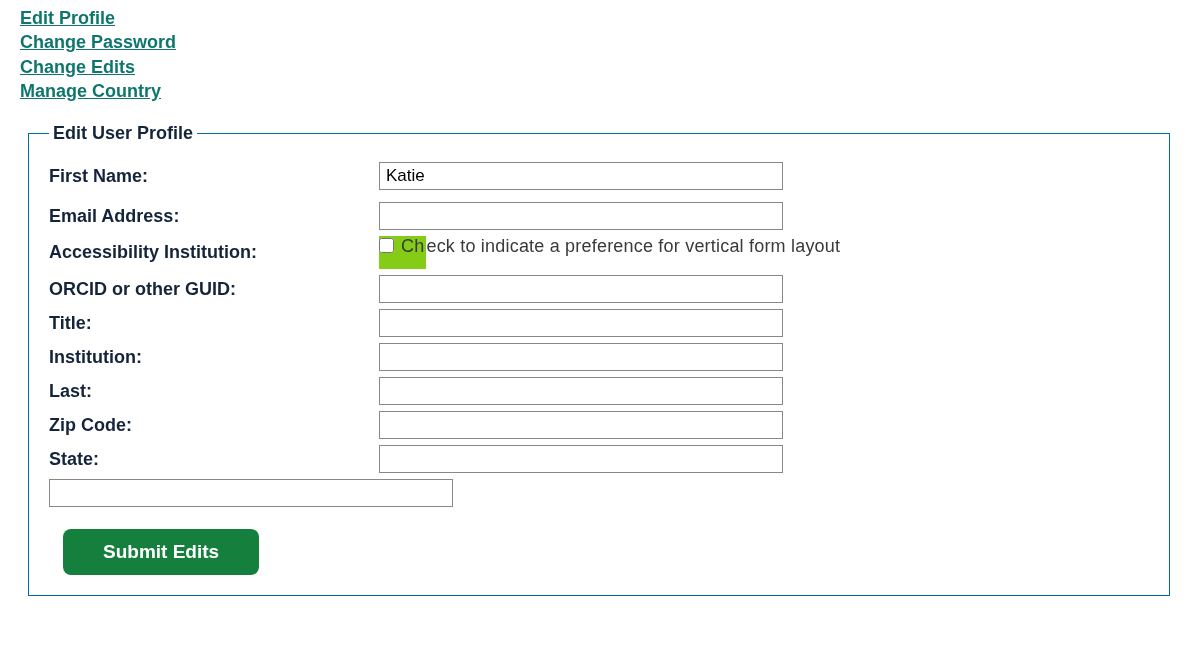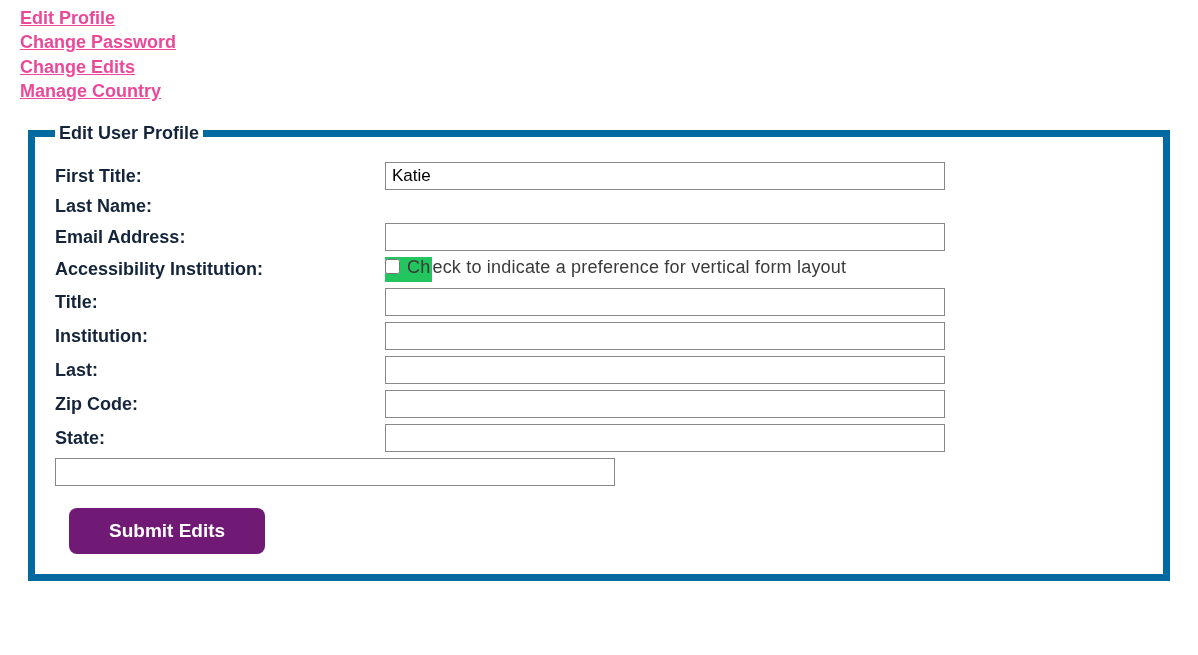--- a/index.html
+++ b/index.html
@@ -7,77 +7,77 @@
     margin: 0;
     padding: 6px 20px;
     font-family: Arial, Helvetica, sans-serif;
     font-size: 18px;
     color: #14243a;
     background: #fff;
     width: 1198px;
   }
   .nav-links a {
     display: block;
-    color: #ec4899;
+    color: #0f766e;
     font-weight: 700;
     text-decoration: underline;
     line-height: 1.35;
     width: fit-content;
   }
   fieldset {
     margin: 20px 8px 0 8px;
-    border: 7px solid #0369a1;
+    border: 1px solid #0369a1;
     padding: 18px 20px 20px 20px;
   }
   legend {
     padding: 0 4px;
     color: #14243a;
     font-weight: 700;
     font-size: 18px;
   }
   .form-row {
     display: flex;
     align-items: center;
     margin-bottom: 6px;
   }
   .form-label {
     width: 330px;
     font-weight: 700;
     color: #14243a;
     font-size: 18px;
   }
   .form-input {
-    width: 560px;
+    width: 404px;
     height: 28px;
     border: 1px solid #888;
     padding: 2px 6px;
     font-size: 17px;
     font-family: inherit;
   }
   .chk-wrap {
     display: inline-block;
-    background: #22c55e;
-    padding: 0 2px 4px 0;
+    background: #84cc16;
+    padding: 0 2px 12px 0;
   }
   .chk {
     width: 15px;
     height: 15px;
     margin: 0 2px 0 0;
     vertical-align: -1px;
   }
   .chk-text {
     color: #3a3a3a;
     font-weight: 400;
     font-size: 18px;
     letter-spacing: 0.2px;
   }
   .submit-btn {
     display: inline-block;
     margin: 16px 0 0 14px;
-    background: #701a75;
+    background: #15803d;
     color: #fff;
     border: none;
     border-radius: 8px;
     font-weight: 700;
     font-size: 19px;
     padding: 12px 40px;
     cursor: pointer;
   }
 </style>
 </head>
@@ -87,40 +87,43 @@
   <a href="#">Edit Profile</a>
   <a href="#">Change Password</a>
   <a href="#">Change Edits</a>
   <a href="#">Manage Country</a>
 </div>
 
 <fieldset>
   <legend>Edit User Profile</legend>
 
   <div class="form-row">
-    <div class="form-label">First Title:</div>
+    <div class="form-label">First Name:</div>
     <input type="text" class="form-input" value="Katie" style="">
   </div>
 
   <div class="form-row">
-    <div class="form-label">Last Name:</div>
   </div>
 
   <div class="form-row">
     <div class="form-label">Email Address:</div>
     <input type="text" class="form-input" value="" style="">
   </div>
 
   <div class="form-row">
     <div class="form-label">Accessibility Institution:</div>
     <div>
       <span class="chk-wrap"><input type="checkbox" class="chk" style=""> <span class="chk-text">Ch</span></span><span class="chk-text">eck to indicate a preference for vertical form layout</span>
     </div>
   </div>
 
+  <div class="form-row">
+    <div class="form-label">ORCID or other GUID:</div>
+    <input type="text" class="form-input" value="" style="">
+  </div>
 
   <div class="form-row">
     <div class="form-label">Title:</div>
     <input type="text" class="form-input" value="" style="">
   </div>
 
   <div class="form-row">
     <div class="form-label">Institution:</div>
     <input type="text" class="form-input" value="" style="">
   </div>

